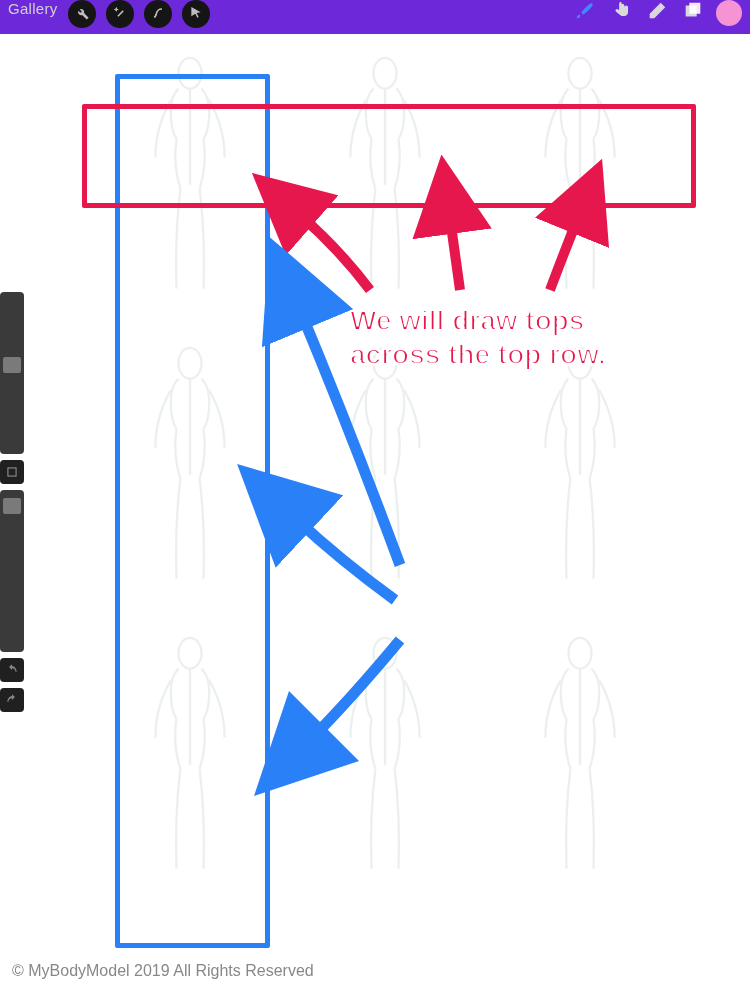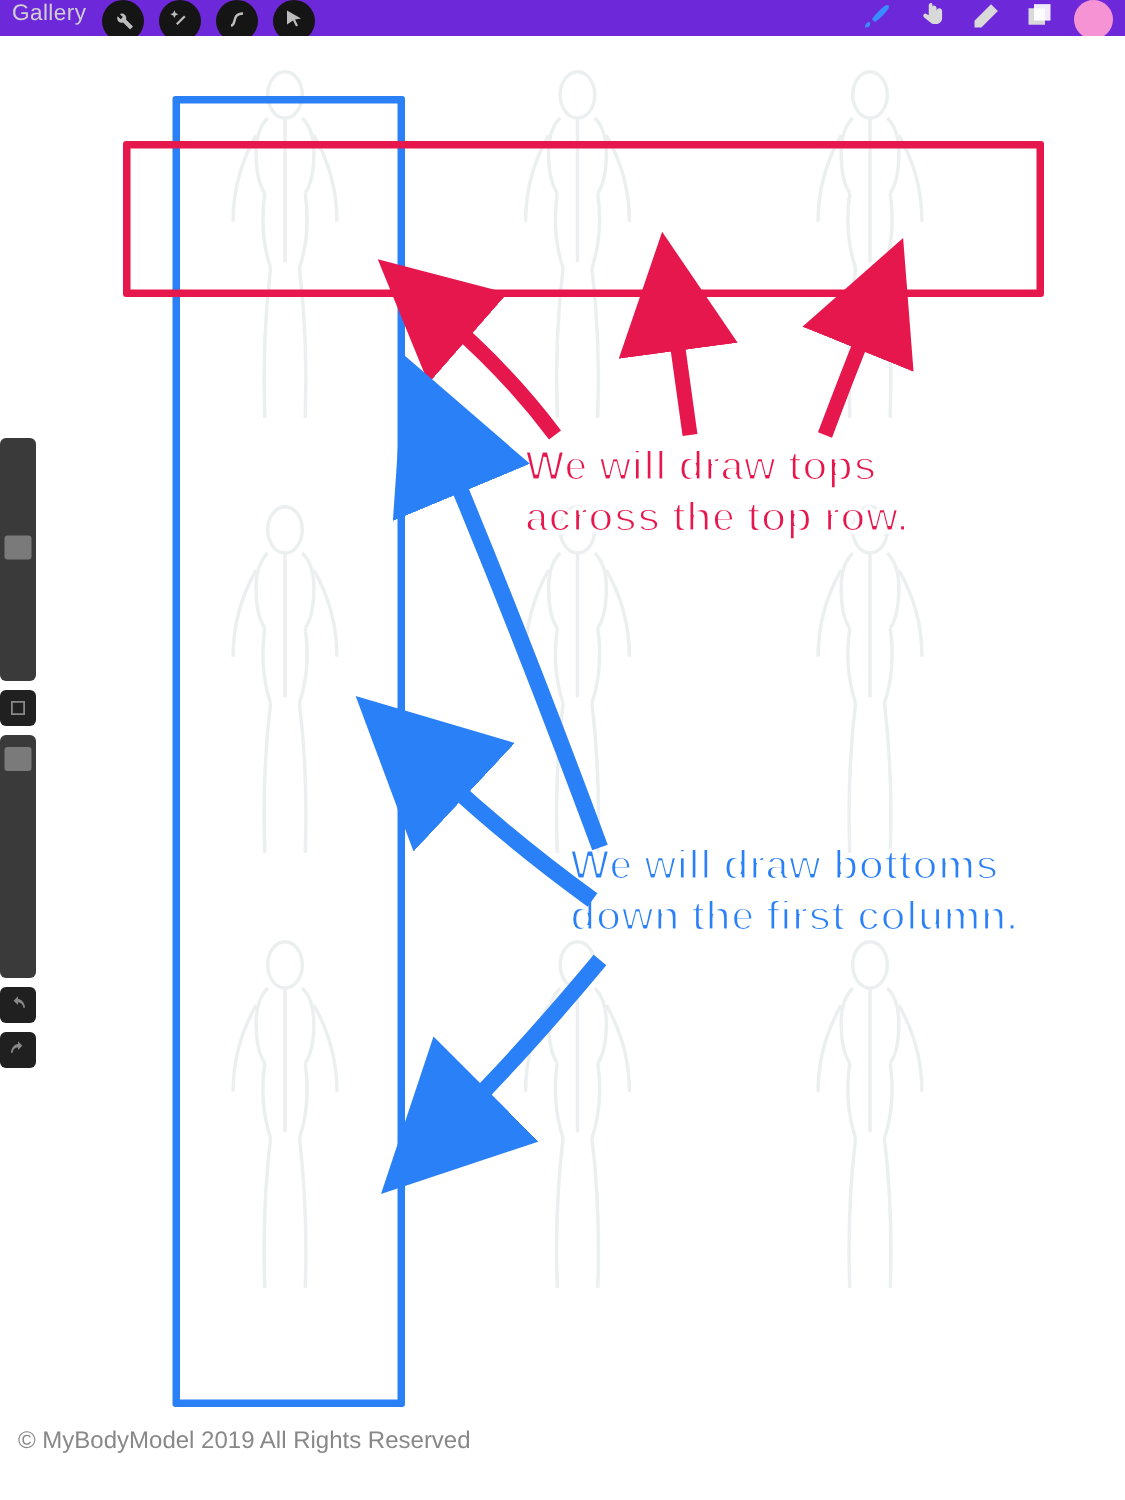--- a/index.html
+++ b/index.html
@@ -18,21 +18,21 @@
   
   .side-panel { position:absolute; left:0; top:292px; width:24px; height:500px; display:flex; flex-direction:column; gap:0; }
   .slider-track { width:24px; background:#3a3a3a; border-radius:4px 4px 4px 4px; position:relative; margin-bottom:6px; }
   .slider-track.top { height:162px; }
   .slider-track.bot { height:162px; }
   .slider-thumb { position:absolute; left:3px; right:3px; height:16px; background:#7a7a7a; border-radius:2px; }
   .side-btn { width:24px; height:24px; background:#202020; border-radius:4px; margin-bottom:6px; position:relative; }
   .side-btn svg { width:14px; height:14px; position:absolute; left:5px; top:5px; }
 
   
-  .canvas { position:absolute; left:0; top:24px; width:750px; height:966px; background:#fff; }
+  .canvas { position:absolute; left:0; top:34px; width:750px; height:966px; background:#fff; }
 
   
   .figure { position:absolute; width:120px; height:250px; opacity:0.18; }
   .figure svg { width:100%; height:100%; }
   .fig-stroke { stroke:#9aa; stroke-width:1.2; fill:none; }
 
   
   .pink-box { position:absolute; left:82px; top:70px; width:614px; height:104px; border:5px solid #e6174c; border-radius:2px; }
   .blue-box { position:absolute; left:115px; top:40px; width:155px; height:874px; border:5px solid #2a80f7; border-radius:2px; }
 
@@ -156,21 +156,20 @@
         <use href="#bodyfig"></use>
       </svg></div>
   <div class="figure" style="left:520px; top:600px"><svg>
         <use href="#bodyfig"></use>
       </svg></div>
 
   <div class="blue-box"></div>
   <div class="pink-box"></div>
 
   <div class="anno pink" style="left:350px; top:270px; width:330px">We will draw tops across the top row.</div>
-  <div class="anno blue" style="left:380px; top:536px; width:310px">We will draw bottoms down the first column.</div>
 
   <div class="footer-left">© MyBodyModel 2019 All Rights Reserved</div>
 </div>
 
 <div class="side-panel">
   <div class="slider-track top">
     <div class="slider-thumb" style="top:65px"></div>
   </div>
   <div class="side-btn">
     <svg viewBox="0 0 24 24">

